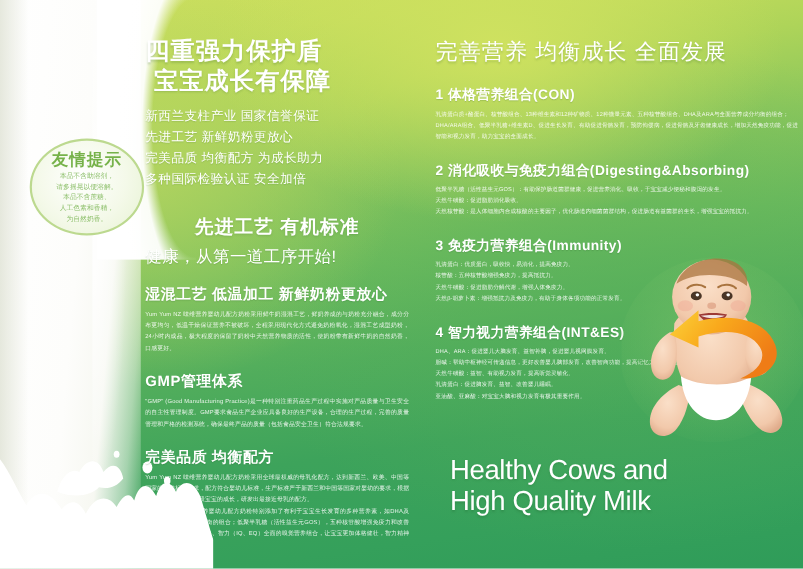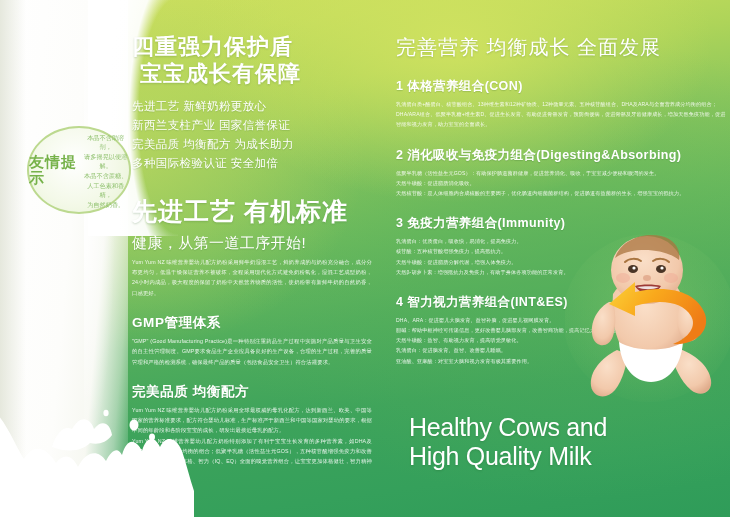--- a/index.html
+++ b/index.html
@@ -44,21 +44,21 @@
     position:absolute;left:0;top:0;width:26px;height:517px;
     background:linear-gradient(90deg, rgba(225,228,215,0.85) 0%, rgba(255,255,255,0) 100%);
   }
 
   
   #hint-circle{
     position:absolute;left:27px;top:126px;width:104px;height:88px;border-radius:50%;
     border:2px solid #bcd98f;
     background:radial-gradient(circle at 45% 40%, #ffffff 0%, #f4f9e9 55%, #e6f2d2 100%);
     box-sizing:border-box;
-    display:flex;align-items:center;justify-content:center;
+    display:flex;flex-direction:column;align-items:center;justify-content:center;
     padding-top:2px;
   }
   #hint-title{
     font-size:15px;font-weight:bold;color:#76b24a;letter-spacing:1px;
     line-height:1.1;margin-bottom:2px;
   }
   #hint-body{
     font-size:6.2px;line-height:1.55;color:#8cbf6a;text-align:center;white-space:pre-line;
   }
 
@@ -74,22 +74,22 @@
     font-size:22px;font-weight:bold;color:#ffffff;line-height:1.22;letter-spacing:1px;
     text-shadow:0 1px 2px rgba(40,90,40,0.22);
     margin-left:8px;
   }
   .bullets{margin-top:9px;}
   .bullet{
     font-size:11.5px;color:#ffffff;line-height:1.65;letter-spacing:0.4px;
     text-shadow:0 1px 1px rgba(40,90,40,0.18);
   }
   .h2{
-    font-size:25px;font-weight:bold;color:#ffffff;letter-spacing:1px;
-    margin-top:22px;text-shadow:0 1px 2px rgba(40,90,40,0.22);
+    font-size:17px;font-weight:bold;color:#ffffff;letter-spacing:1px;
+    margin-top:22px;text-shadow:0 1px 2px rgba(40,90,40,0.22);text-align:center;
   }
   .h2-sub{
     font-size:15px;color:#ffffff;margin-top:6px;letter-spacing:0.4px;
     text-shadow:0 1px 1px rgba(40,90,40,0.18);
   }
   .h3{
     font-size:13.5px;font-weight:bold;color:#ffffff;letter-spacing:0.6px;
     margin-top:16px;text-shadow:0 1px 1px rgba(40,90,40,0.2);
   }
   .body-sm{
@@ -145,30 +145,31 @@
 本品不含蔗糖、
 人工色素和香精，
 为自然奶香。</div>
   </div>
 
   <div id="col-left">
     <div class="h1">四重强力保护盾</div>
     <div class="h1-sub">宝宝成长有保障</div>
 
     <div class="bullets">
+      <div class="bullet">新西兰支柱产业  国家信誉保证</div>
       <div class="bullet">先进工艺 新鲜奶粉更放心</div>
-      <div class="bullet">新西兰支柱产业  国家信誉保证</div>
       <div class="bullet">完美品质 均衡配方 为成长助力</div>
       <div class="bullet">多种国际检验认证 安全加倍</div>
     </div>
 
     <div class="h2">先进工艺  有机标准</div>
     <div class="h2-sub">健康，从第一道工序开始!</div>
 
     <div>
+      <div class="h3">湿混工艺 低温加工 新鲜奶粉更放心</div>
       <div class="body-sm">Yum Yum NZ 味维营养婴幼儿配方奶粉采用鲜牛奶湿混工艺，鲜奶养成的与奶粉充分融合，成分分布更均匀，低温干燥保证营养不被破坏，全程采用现代化方式避免奶粉氧化，湿混工艺成型奶粉，24小时内成品，极大程度的保留了奶粉中天然营养物质的活性，使奶粉带有新鲜牛奶的自然奶香，口感更好。</div>
     </div>
 
     <div>
       <div class="h3">GMP管理体系</div>
       <div class="body-sm">"GMP" (Good Manufacturing Practice)是一种特别注重药品生产过程中实施对产品质量与卫生安全的自主性管理制度。GMP要求食品生产企业应具备良好的生产设备，合理的生产过程，完善的质量管理和严格的检测系统，确保最终产品的质量（包括食品安全卫生）符合法规要求。</div>
     </div>
 
     <div>
       <div class="h3">完美品质 均衡配方</div>

